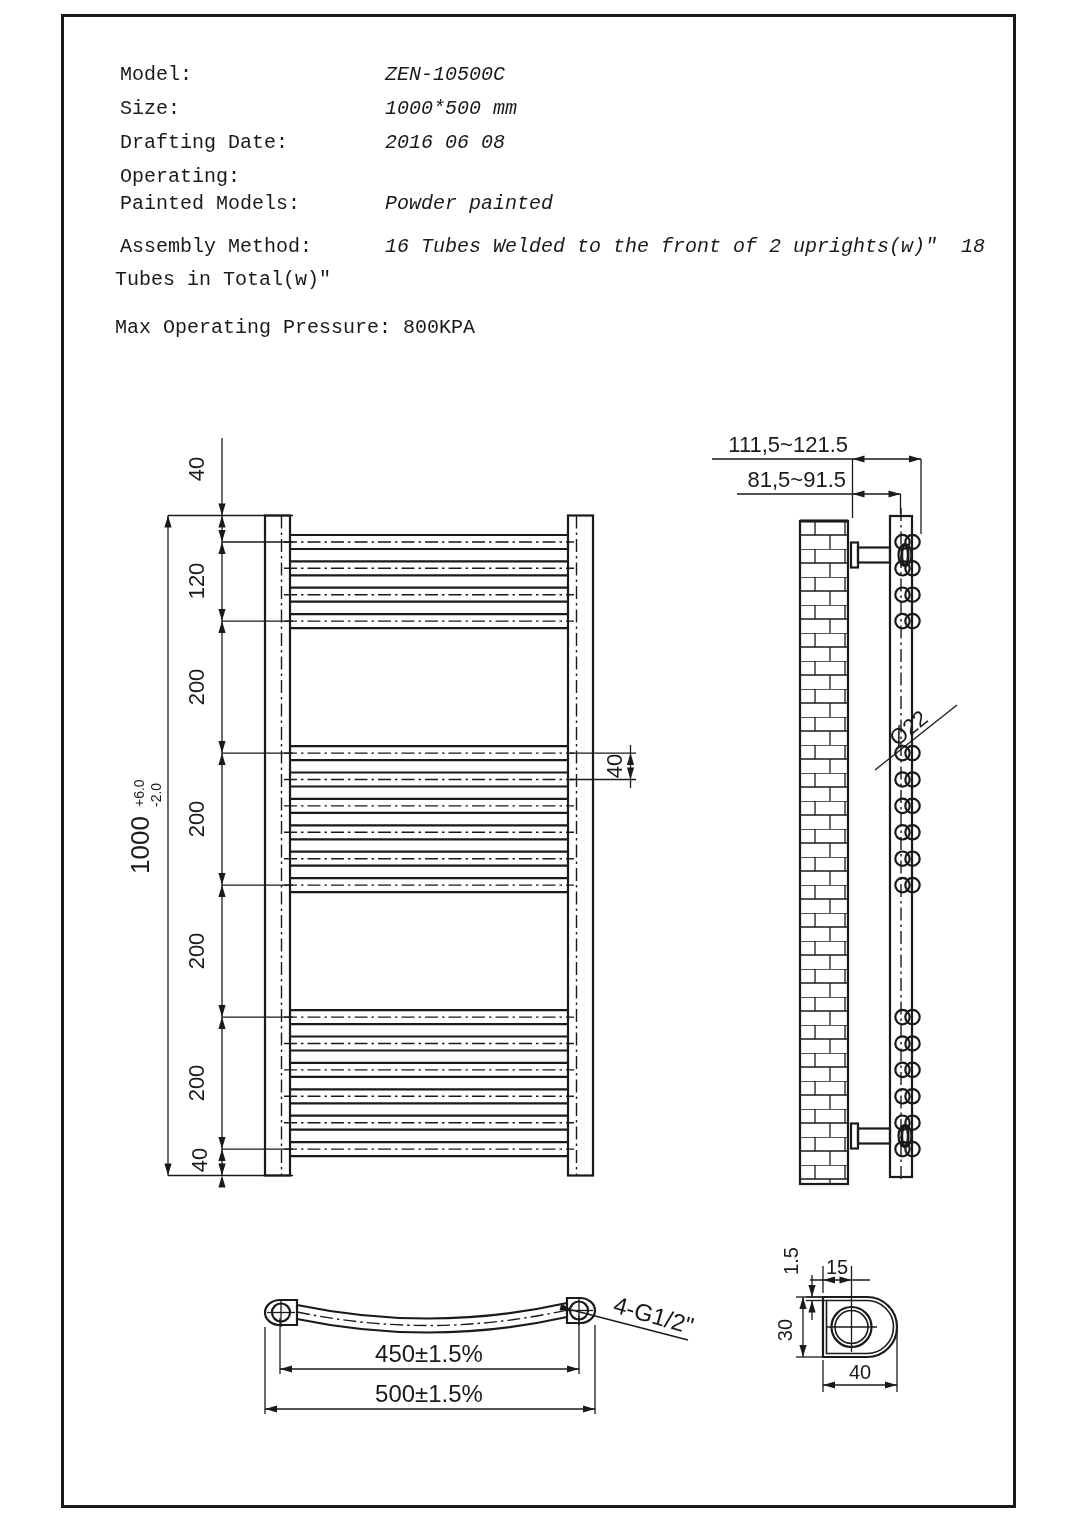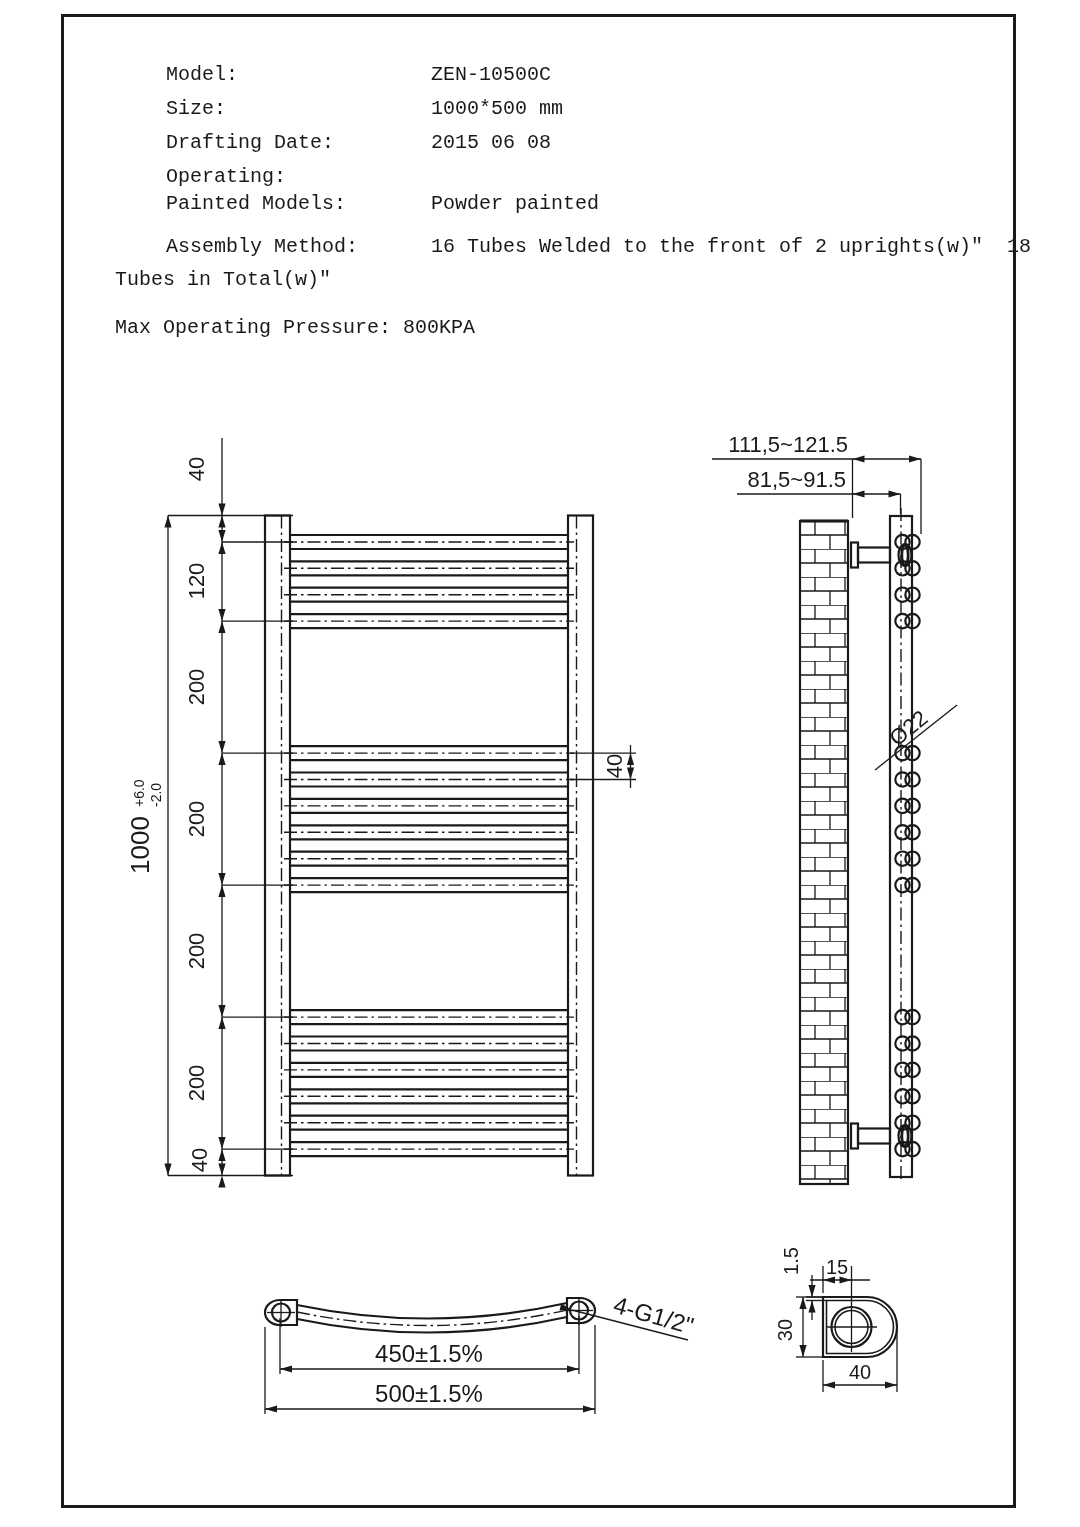--- a/index.html
+++ b/index.html
@@ -1,22 +1,22 @@
 <!DOCTYPE html>
 <html><head>
 <meta charset="utf-8">
 <style>
   html,body{margin:0;padding:0;width:1080px;height:1527px;background:#ffffff;overflow:hidden;}
   .page-border{position:absolute;left:61px;top:14px;width:955px;height:1494px;
     border:3px solid #1a1a1a;box-sizing:border-box;}
   .spec{position:absolute;left:0;top:0;width:1080px;height:340px;
     font-family:"Liberation Mono",monospace;font-size:20px;color:#1a1a1a;}
-  .spec-row{position:absolute;left:0;width:990px;height:26px;margin-left:46px;}
+  .spec-row{position:absolute;left:0;width:990px;height:26px;}
   .spec-label{position:absolute;left:120px;white-space:pre;}
-  .spec-value{position:absolute;left:385px;white-space:pre;}
+  .spec-value{position:absolute;left:385px;white-space:pre;font-style:italic;}
   .spec-line{position:absolute;left:115px;white-space:pre;}
   #drawing{position:absolute;left:0;top:0;}
   .s1{stroke:#1a1a1a;stroke-width:1.3;fill:none;}
   .s15{stroke:#1a1a1a;stroke-width:1.6;fill:none;}
   .s2{stroke:#1a1a1a;stroke-width:2.2;fill:none;}
   .s25{stroke:#1a1a1a;stroke-width:2.8;fill:none;}
   .s3{stroke:#1a1a1a;stroke-width:3;fill:none;}
   .cl{stroke:#1a1a1a;stroke-width:1.4;fill:none;stroke-dasharray:13 4 2.5 4;}
   .ar{fill:#1a1a1a;stroke:none;}
   .wall{fill:url(#brick);stroke:#1a1a1a;stroke-width:2.2;}
@@ -36,21 +36,21 @@
   <div class="spec-row" style="top:63px">
     <span class="spec-label">Model:</span>
     <span class="spec-value">ZEN-10500C</span>
   </div>
   <div class="spec-row" style="top:97px">
     <span class="spec-label">Size:</span>
     <span class="spec-value">1000*500 mm</span>
   </div>
   <div class="spec-row" style="top:131px">
     <span class="spec-label">Drafting Date:</span>
-    <span class="spec-value">2015 06 08</span>
+    <span class="spec-value">2016 06 08</span>
   </div>
   <div class="spec-row" style="top:165px">
     <span class="spec-label">Operating:</span>
   </div>
   <div class="spec-row" style="top:192px">
     <span class="spec-label">Painted Models:</span>
     <span class="spec-value">Powder painted</span>
   </div>
   <div class="spec-row" style="top:235px">
     <span class="spec-label">Assembly Method:</span>

